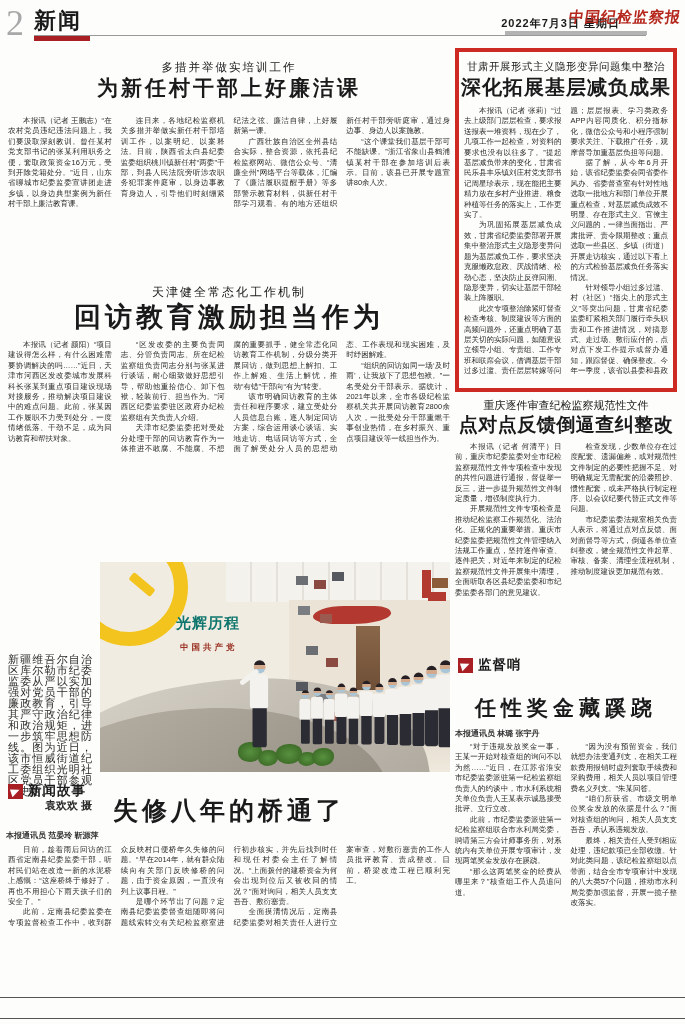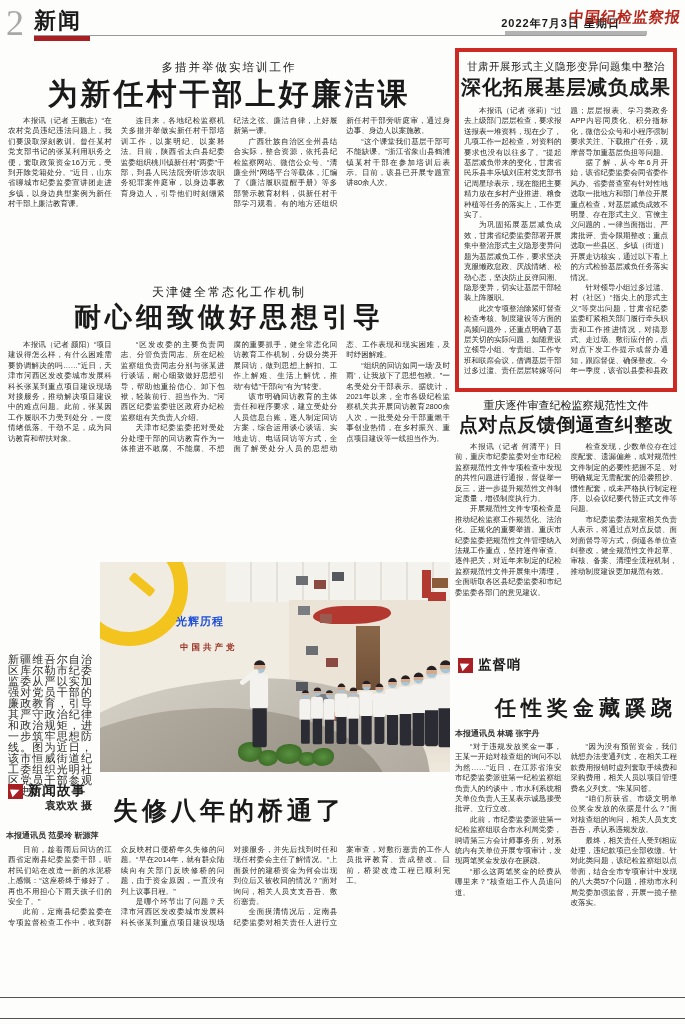--- a/index.html
+++ b/index.html
@@ -24,21 +24,21 @@
             font-family:"Liberation Serif","DejaVu Serif",serif;}
   .byline{position:absolute;font-size:8px;font-weight:bold;color:#333;}
   .body-text{position:absolute;font-size:7.5px;line-height:10.4px;text-align:justify;
              overflow:hidden;color:#2b2b2b;}
   .body-text p{margin:0;text-indent:2em;}
   .cols4{column-count:4;column-gap:9px;}
   .cols2{column-count:2;column-gap:9px;}
 
   
   .a1-kicker{left:8px;top:60px;width:442px;font-size:11.5px;letter-spacing:2px;}
-  .a1-headline{left:8px;top:74px;width:442px;font-size:30px;letter-spacing:3px;}
+  .a1-headline{left:8px;top:74px;width:442px;font-size:21px;letter-spacing:3px;}
   .a1-body{left:8px;top:116px;width:442px;height:126px;}
 
   
   .a2-kicker{left:8px;top:284px;width:442px;font-size:12px;letter-spacing:2px;}
   .a2-headline{left:8px;top:299px;width:442px;font-size:27px;letter-spacing:4px;}
   .a2-body{left:8px;top:340px;width:442px;height:216px;}
 
   
   .photo-caption{position:absolute;left:8px;top:616px;width:84px;font-size:11px;line-height:11px;
                  text-align:justify;color:#2b2b2b;margin-top:38px;}
@@ -60,21 +60,21 @@
   .emblem-ring{position:absolute;left:-30px;top:-34px;width:90px;height:90px;border:14px solid #f2c41d;
                border-radius:50%;background:transparent;}
   .emblem-bar{position:absolute;left:28px;top:18px;width:28px;height:9px;background:#f2c41d;
               transform:rotate(40deg);border-radius:2px;}
   .mural-back{position:absolute;left:-70px;top:118px;width:400px;height:220px;
               background:linear-gradient(155deg,#d9d4ca,#a39d92);border-radius:45% 55% 40% 60%;
               transform:rotate(-9deg);}
   .mural-front{position:absolute;left:-90px;top:146px;width:380px;height:200px;
                background:linear-gradient(155deg,#b8b2a7,#867f74);border-radius:50% 60% 40% 55%;
                transform:rotate(-7deg);}
-  .wall-text-main{position:absolute;left:76px;top:52px;font-size:11px;font-weight:bold;color:#1d4ed8;
+  .wall-text-main{position:absolute;left:76px;top:52px;font-size:15px;font-weight:bold;color:#0f766e;
                   letter-spacing:1px;font-family:"Liberation Serif",serif;z-index:5;}
   .wall-text-sub{position:absolute;left:80px;top:80px;font-size:8.5px;font-weight:bold;color:#9c3527;
                  letter-spacing:3px;z-index:5;}
   .person{position:absolute;width:18px;height:76px;transform-origin:50% 100%;z-index:6;}
   .person .head{width:9px;height:10px;border-radius:50% 50% 45% 45%;margin:0 auto;
         background:linear-gradient(#262025 38%,#d3a98c 38% 66%,#a9c6d8 66%);}
   .person .torso{width:14px;height:26px;margin:1px auto 0;background:#f4f2ee;border-radius:3px 3px 2px 2px;}
   .person .legs{width:11px;height:30px;margin:0 auto;background:#2b2b33;border-radius:0 0 2px 2px;}
   .person .arm{position:absolute;left:-7px;top:11px;width:17px;height:4px;background:#f4f2ee;
        transform:rotate(-38deg);border-radius:2px;}
@@ -100,21 +100,21 @@
   .g-headline{left:461px;top:74px;width:210px;font-size:20px;letter-spacing:1px;}
   .g-body{left:464px;top:106px;width:204px;height:278px;}
 
   
   .c-kicker{left:455px;top:398px;width:222px;font-size:11px;}
   .c-headline{left:455px;top:412px;width:222px;font-size:19px;letter-spacing:0.5px;}
   .c-body{left:455px;top:442px;width:222px;height:210px;}
 
   
   .s-marker{left:458px;top:656px;}
-  .b-headline{left:455px;top:694px;width:222px;font-size:21px;letter-spacing:5px;text-align:right;}
+  .b-headline{left:455px;top:694px;width:222px;font-size:21px;letter-spacing:5px;}
   .b-byline{left:455px;top:728px;width:222px;}
   .b-body{left:455px;top:742px;width:222px;height:252px;}
 
   
   .footer-rule-top{position:absolute;left:0;top:997px;width:685px;height:1px;background:#555;}
   .footer-text{position:absolute;left:0;top:1002px;width:685px;text-align:center;font-size:9px;
                font-weight:bold;letter-spacing:0.5px;}
   .footer-text span{margin:0 9px;}
   .footer-rule-bottom{position:absolute;left:0;top:1018px;width:685px;height:1px;background:#555;}
 </style>
@@ -134,21 +134,21 @@
   <div class="kicker a1-kicker">多措并举做实培训工作</div>
   <div class="headline a1-headline">为新任村干部上好廉洁课</div>
   <div class="body-text cols4 a1-body">
       <p>本报讯（记者 王鹏志）“在农村党员违纪违法问题上，我们要汲取深刻教训。曾任某村党支部书记的张某利用职务之便，套取政策资金16万元，受到开除党籍处分。”近日，山东省聊城市纪委监委宣讲团走进乡镇，以身边典型案例为新任村干部上廉洁教育课。</p>
       <p>连日来，各地纪检监察机关多措并举做实新任村干部培训工作，以案明纪、以案释法。日前，陕西省太白县纪委监委组织桃川镇新任村“两委”干部，到县人民法院旁听涉农职务犯罪案件庭审，以身边事教育身边人，引导他们时刻绷紧纪法之弦、廉洁自律，上好履新第一课。</p>
       <p>广西壮族自治区全州县结合实际，整合资源，依托县纪检监察网站、微信公众号、“清廉全州”网络平台等载体，汇编了《廉洁履职提醒手册》等多部警示教育材料，供新任村干部学习观看。有的地方还组织新任村干部旁听庭审，通过身边事、身边人以案施教。</p>
       <p>“这个课堂我们基层干部可不能缺课。”浙江省象山县鹤浦镇某村干部在参加培训后表示。目前，该县已开展专题宣讲80余人次。</p>
     </div>
 
   <div class="kicker a2-kicker">天津健全常态化工作机制</div>
-  <div class="headline a2-headline">耐心细致做好思想引导</div>
+  <div class="headline a2-headline">回访教育激励担当作为</div>
   <div class="body-text cols4 a2-body">
       <p>本报讯（记者 颜阳）“项目建设得怎么样，有什么困难需要协调解决的吗……”近日，天津市河西区发改委城市发展科科长张某到重点项目建设现场对接服务，推动解决项目建设中的难点问题。此前，张某因工作履职不力受到处分，一度情绪低落、干劲不足，成为回访教育和帮扶对象。</p>
       <p>“区发改委的主要负责同志、分管负责同志、所在纪检监察组负责同志分别与张某进行谈话，耐心细致做好思想引导，帮助他重拾信心、卸下包袱，轻装前行、担当作为。”河西区纪委监委驻区政府办纪检监察组有关负责人介绍。</p>
       <p>天津市纪委监委把对受处分处理干部的回访教育作为一体推进不敢腐、不能腐、不想腐的重要抓手，健全常态化回访教育工作机制，分级分类开展回访，做到思想上解扣、工作上解难、生活上解忧，推动“有错”干部向“有为”转变。</p>
       <p>该市明确回访教育的主体责任和程序要求，建立受处分人员信息台账，逐人制定回访方案，综合运用谈心谈话、实地走访、电话回访等方式，全面了解受处分人员的思想动态、工作表现和现实困难，及时纾困解难。</p>
       <p>“组织的回访如同一场‘及时雨’，让我放下了思想包袱。”一名受处分干部表示。据统计，2021年以来，全市各级纪检监察机关共开展回访教育2800余人次，一批受处分干部重燃干事创业热情，在乡村振兴、重点项目建设等一线担当作为。</p>
     </div>
 
   <div class="photo-caption">
     <span>新疆维吾尔自治区库尔勒市纪委监委从严以实加强对党员干部的廉政教育，引导其严守政治纪律和政治规矩，进一步筑牢思想防线。图为近日，该市恒威街道纪工委组织光明社区党员干部参观党史馆。</span>
@@ -255,21 +255,21 @@
 
   <div class="section-marker" style="left:8px;top:782px;">
     <span class="marker-icon"></span>
     <span class="marker-label">新闻故事</span>
   </div>
   <div class="headline a3-headline">失修八年的桥通了</div>
   <div class="byline a3-byline">本报通讯员 范晏玲 靳源萍</div>
   <div class="body-text cols4 a3-body">
       <p>日前，趁着雨后回访的江西省定南县纪委监委干部，听村民们站在改造一新的水泥桥上感慨：“这座桥终于修好了，再也不用担心下雨天孩子们的安全了。”</p>
       <p>此前，定南县纪委监委在专项监督检查工作中，收到群众反映村口便桥年久失修的问题。“早在2014年，就有群众陆续向有关部门反映修桥的问题，由于资金原因，一直没有列上议事日程。”</p>
-      <p>是哪个环节出了问题？天津市河西区发改委城市发展科科长张某到重点项目建设现场对接服务，并先后找到时任和现任村委会主任了解情况。“上面拨付的建桥资金为何会出现到位后又被收回的情况？”面对询问，相关人员支支吾吾、敷衍塞责。</p>
+      <p>是哪个环节出了问题？定南县纪委监委督查组随即将问题线索转交有关纪检监察室进行初步核实，并先后找到时任和现任村委会主任了解情况。“上面拨付的建桥资金为何会出现到位后又被收回的情况？”面对询问，相关人员支支吾吾、敷衍塞责。</p>
       <p>全面摸清情况后，定南县纪委监委对相关责任人进行立案审查，对敷衍塞责的工作人员批评教育、责成整改。目前，桥梁改造工程已顺利完工。</p>
     </div>
 
   <div class="redbox"></div>
   <div class="kicker g-kicker">甘肃开展形式主义隐形变异问题集中整治</div>
   <div class="headline g-headline">深化拓展基层减负成果</div>
   <div class="body-text cols2 g-body">
       <p>本报讯（记者 张莉）“过去上级部门层层检查，要求报送报表一堆资料，现在少了，几项工作一起检查，对资料的要求也没有以往多了。”提起基层减负带来的变化，甘肃省民乐县丰乐镇刘庄村党支部书记周星珍表示，现在能把主要精力放在乡村产业推进、粮食种植等任务的落实上，工作更实了。</p>
       <p>为巩固拓展基层减负成效，甘肃省纪委监委部署开展集中整治形式主义隐形变异问题为基层减负工作，要求坚决克服懒政怠政、厌战情绪、松劲心态，坚决防止反弹回潮、隐形变异，切实让基层干部轻装上阵履职。</p>
       <p>此次专项整治除紧盯督查检查考核、制度建设等方面的高频问题外，还重点明确了基层关切的实际问题，如随意设立领导小组、专责组、工作专班和联席会议，借调基层干部过多过滥、责任层层转嫁等问题；层层报表、学习类政务APP内容同质化、积分指标化，微信公众号和小程序强制要求关注、下载推广任务，观摩督导加重基层负担等问题。</p>

